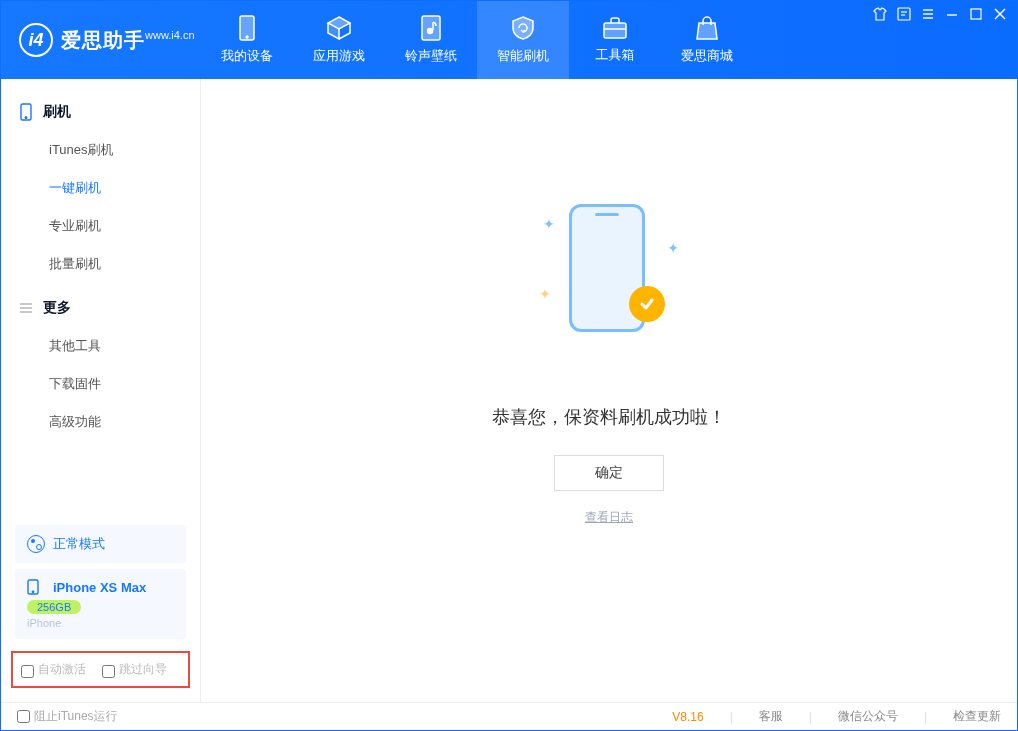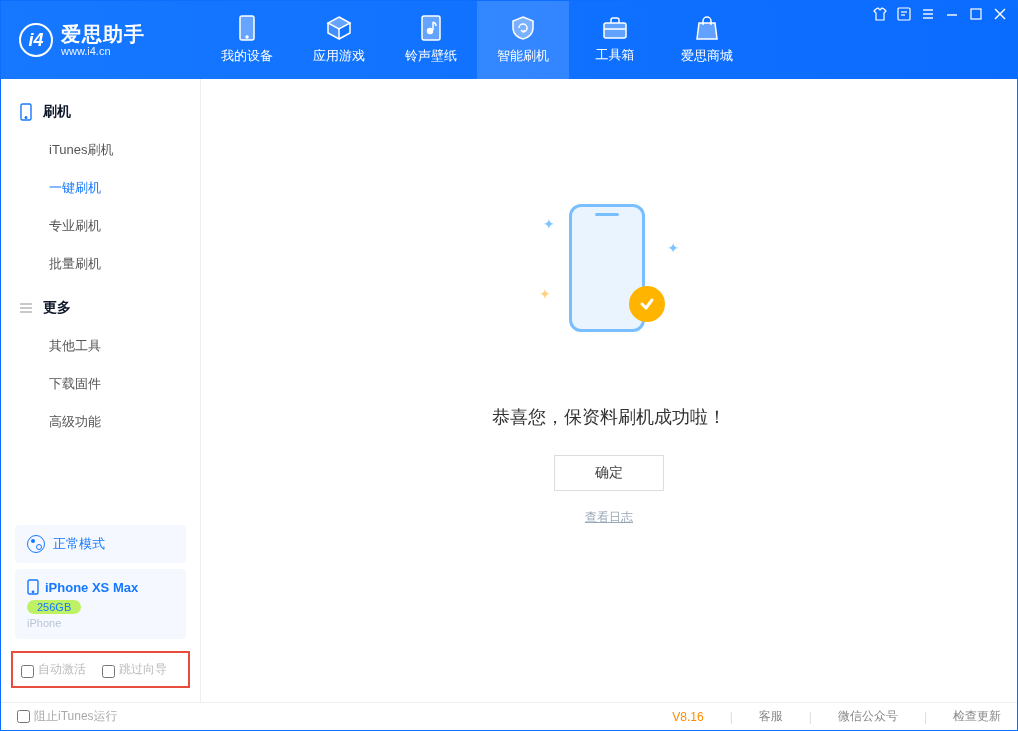--- a/index.html
+++ b/index.html
@@ -1,20 +1,20 @@
 <!DOCTYPE html>
 <html><head>
 <meta charset="utf-8">
 <style>
 * { margin: 0; padding: 0; box-sizing: border-box; }
 body { font-family: "Microsoft YaHei", "PingFang SC", sans-serif; background: #fff; width: 1018px; height: 731px; border: 1px solid #0d6efd; position: relative; overflow: hidden; }
 .titlebar { height: 78px; background: linear-gradient(90deg, #1678ff 0%, #0a6bff 100%); display: flex; align-items: stretch; color: #fff; }
 .logo-area { width: 200px; display: flex; align-items: center; padding-left: 18px; }
 .logo-icon { width: 34px; height: 34px; border: 2.5px solid #fff; border-radius: 50%; display: flex; align-items: center; justify-content: center; font-weight: bold; font-size: 18px; font-style: italic; margin-right: 8px; }
-.logo-text { display: flex; flex-direction: column; line-height: 1.1; }
+.logo-text { display: flex; flex-direction: row; line-height: 1.1; }
 .logo-text .big { font-size: 20px; font-weight: bold; letter-spacing: 1px; }
 .logo-text .small { font-size: 11px; opacity: .9; }
 .tabs { display: flex; }
 .tab { width: 92px; display: flex; flex-direction: column; align-items: center; justify-content: center; font-size: 13px; cursor: pointer; position: relative; }
 .tab svg { margin-bottom: 6px; }
 .tab.active { background: rgba(255,255,255,.15); }
 .titlebar-right { margin-left: auto; display: flex; align-items: flex-start; padding: 6px 10px 0 0; gap: 10px; }
 .titlebar-right .sys { display:flex; gap:10px; align-items:center; }
 .titlebar-right svg, .titlebar-right .sysbtn { cursor:pointer; }
 .round-btns { position:absolute; right:18px; bottom:10px; display:flex; gap:10px; }
@@ -26,21 +26,21 @@
 .side-header .hicon { margin-right:10px; display:flex; }
 .side-item { padding:10px 10px 10px 48px; font-size:13px; color:#555; cursor:pointer; }
 .side-item.active { color:#1678ff; }
 .spacer { flex:1; }
 .mode-box { margin:6px 14px; background:#f5f9ff; border-radius:3px; padding:10px 12px; display:flex; align-items:center; font-size:13px; color:#1678ff; }
 .mode-box .micon { width:18px; height:18px; border:1.5px solid #1678ff; border-radius:50%; margin-right:8px; position:relative; }
 .mode-box .micon::before, .mode-box .micon::after { content:''; position:absolute; width:4px; height:4px; border-radius:50%; }
 .mode-box .micon::before { background:#1678ff; top:3px; left:3px; }
 .mode-box .micon::after { border:1px solid #1678ff; bottom:2px; right:2px; }
 .device-box { margin:0 14px 8px; background:#f5f9ff; border-radius:3px; padding:10px 12px; font-size:12px; color:#555; }
-.device-box .dname { color:#1678ff; font-weight:bold; font-size:13px; display:flex; align-items:center; }
+.device-box .dname { color:#1678ff; font-weight:bold; font-size:13px; display:flex; align-items:center;gap:8px; }
 .device-box .dname svg { margin-right:6px; }
 .device-box .dcap { display:inline-block; background:#bef264; color:#1678ff; border-radius:9px; padding:1px 10px; margin-top:5px; font-size:11px; }
 .device-box .dtype { color:#b8c4d6; margin-top:3px; font-size:11px; }
 .checkbox-row { margin:4px 10px 14px; border:2px solid #e74c3c; padding:8px 8px; display:flex; gap:16px; font-size:12px; color:#bbb; }
 .checkbox-row label { display:flex; align-items:flex-end; gap:4px; }
 .checkbox-row input { accent-color:#bbb; }
 .main { flex:1; display:flex; flex-direction:column; align-items:center; justify-content:center; padding-bottom:60px; }
 .illus { position:relative; width:140px; height:140px; margin-bottom:24px; }
 .phone { position:absolute; left:30px; top:8px; width:76px; height:128px; border:3px solid #79bfff; border-radius:12px; background:#eaf4ff; }
 .phone::before { content:''; position:absolute; top:6px; left:50%; transform:translateX(-50%); width:24px; height:3px; background:#79bfff; border-radius:2px; }

